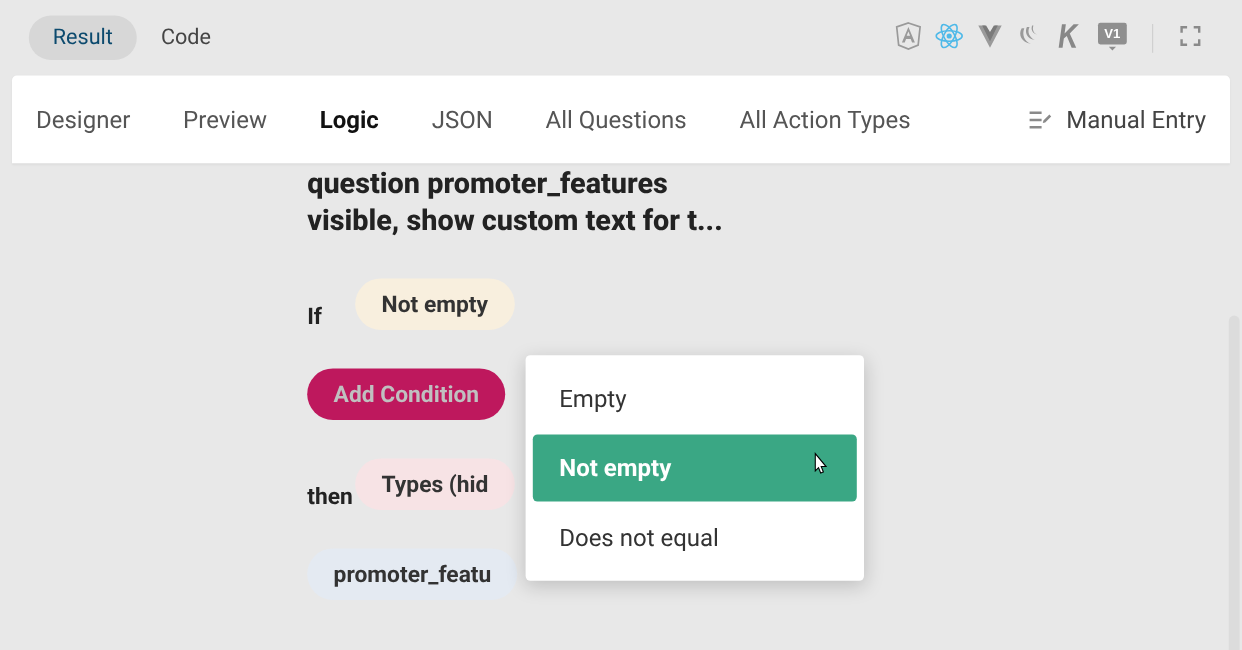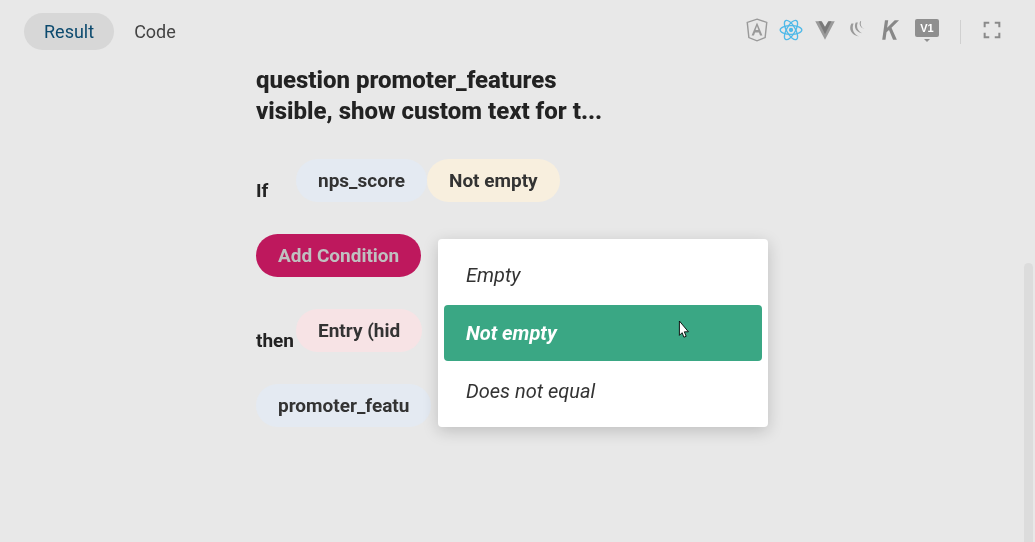--- a/index.html
+++ b/index.html
@@ -21,21 +21,21 @@
   .right-entry svg { width: 24px; height: 24px; }
   .content { position: relative; padding: 0 0 0 246px; height: calc(100% - 73px); }
   .title-area { font-size: 24px; font-weight: 800; color: #222; line-height: 1.3; padding-top: 2px; }
   .cond-row { display: flex; align-items: flex-end; margin-top: 32px; font-size: 19px; color: #222; }
   .prefix { font-weight: 700; min-width: 40px; }
   .chip { border-radius: 28px; padding: 10px 22px; font-size: 19px; font-weight: 700; display: inline-flex; align-items: center; cursor: pointer; }
   .chip-blue { background: #e4eaf2; color: #333; }
   .chip-wheat { background: #f8efde; color: #333; }
   .chip-muted { background: #be185d; color: #c0c0c0; font-weight: 700; }
   .chip-red { background: #f7e3e5; color: #333; }
-  .dropdown { position: absolute; left: 428px; top: 176px; width: 330px; background: #fff; border-radius: 4px; box-shadow: 0 4px 16px rgba(0,0,0,0.18); z-index: 10; padding: 6px 0; font-style: italic; }
+  .dropdown { position: absolute; left: 428px; top: 160px; width: 282px; background: #fff; border-radius: 4px; box-shadow: 0 4px 16px rgba(0,0,0,0.18); z-index: 10; padding: 6px 0; }
   .dd-item { padding: 16px 22px; font-size: 20px; color: #333; cursor: pointer; border-radius: 4px; margin: 2px 6px; position: relative; }
   .dd-item.sel { background: #3aa784; color: #fff; font-weight: 700; }
   .cursor { position: absolute; width: 18px; height: 22px; pointer-events: none; }
   .scrollbar { position: absolute; right: 2px; top: 200px; width: 9px; height: 330px; background: #dcdcdc; border-radius: 5px; }
 </style>
 </head>
 <body>
 
 <div class="outer-header">
   <div class="seg">
@@ -86,40 +86,54 @@
     <div class="fw-divider"></div>
     <span class="expand">
       <svg viewBox="0 0 24 24" fill="none" stroke="#8a8a8a" stroke-width="2.2">
           <path d="M4 9 V4 h5 M20 9 V4 h-5 M4 15 v5 h5 M20 15 v5 h-5"></path>
         </svg>
     </span>
   </div>
 </div>
 
 <div class="app-shell">
+  <div class="white-card">
+    <div class="tab">Designer</div>
+    <div class="tab">Preview</div>
+    <div class="tab active">Logic</div>
+    <div class="tab">JSON</div>
+    <div class="tab">All Questions</div>
+    <div class="tab">All Action Types</div>
+    <div class="right-entry">
+      <svg viewBox="0 0 24 24" fill="none" stroke="#8a8a8a" stroke-width="2">
+          <path d="M3 6 h10 M3 12 h10 M3 18 h10"></path>
+          <path d="M17 14 l3 3 M21 9 l-5 5 -2 .5 .5-2 5-5 z" fill="#8a8a8a" stroke="none"></path>
+        </svg>
+      <span style="font-size:20px;color:#444;">Manual Entry</span>
+    </div>
+  </div>
 
   <div class="content">
     <div class="title-area">
       <div>question  promoter_features</div>
       <div>visible, show custom text for t...</div>
     </div>
 
     <div class="cond-row">
       <span class="prefix">If</span>
-      <span class="chip chip-blue">nps_score</span>
       <span class="chip chip-wheat">Not empty</span>
     </div>
 
     <div class="cond-row">
       <span class="chip chip-muted">Add Condition</span>
     </div>
 
     <div class="cond-row">
       <span class="prefix">then</span>
-      <span class="chip chip-red">Entry (hid</span>
+      <span class="chip chip-red">Types (hid</span>
     </div>
 
     <div class="cond-row">
       <span class="chip chip-blue">promoter_featu</span>
     </div>
 
     <div class="dropdown">
       <div class="dd-item">Empty</div>
       <div class="dd-item sel">
         <span>Not empty</span>

